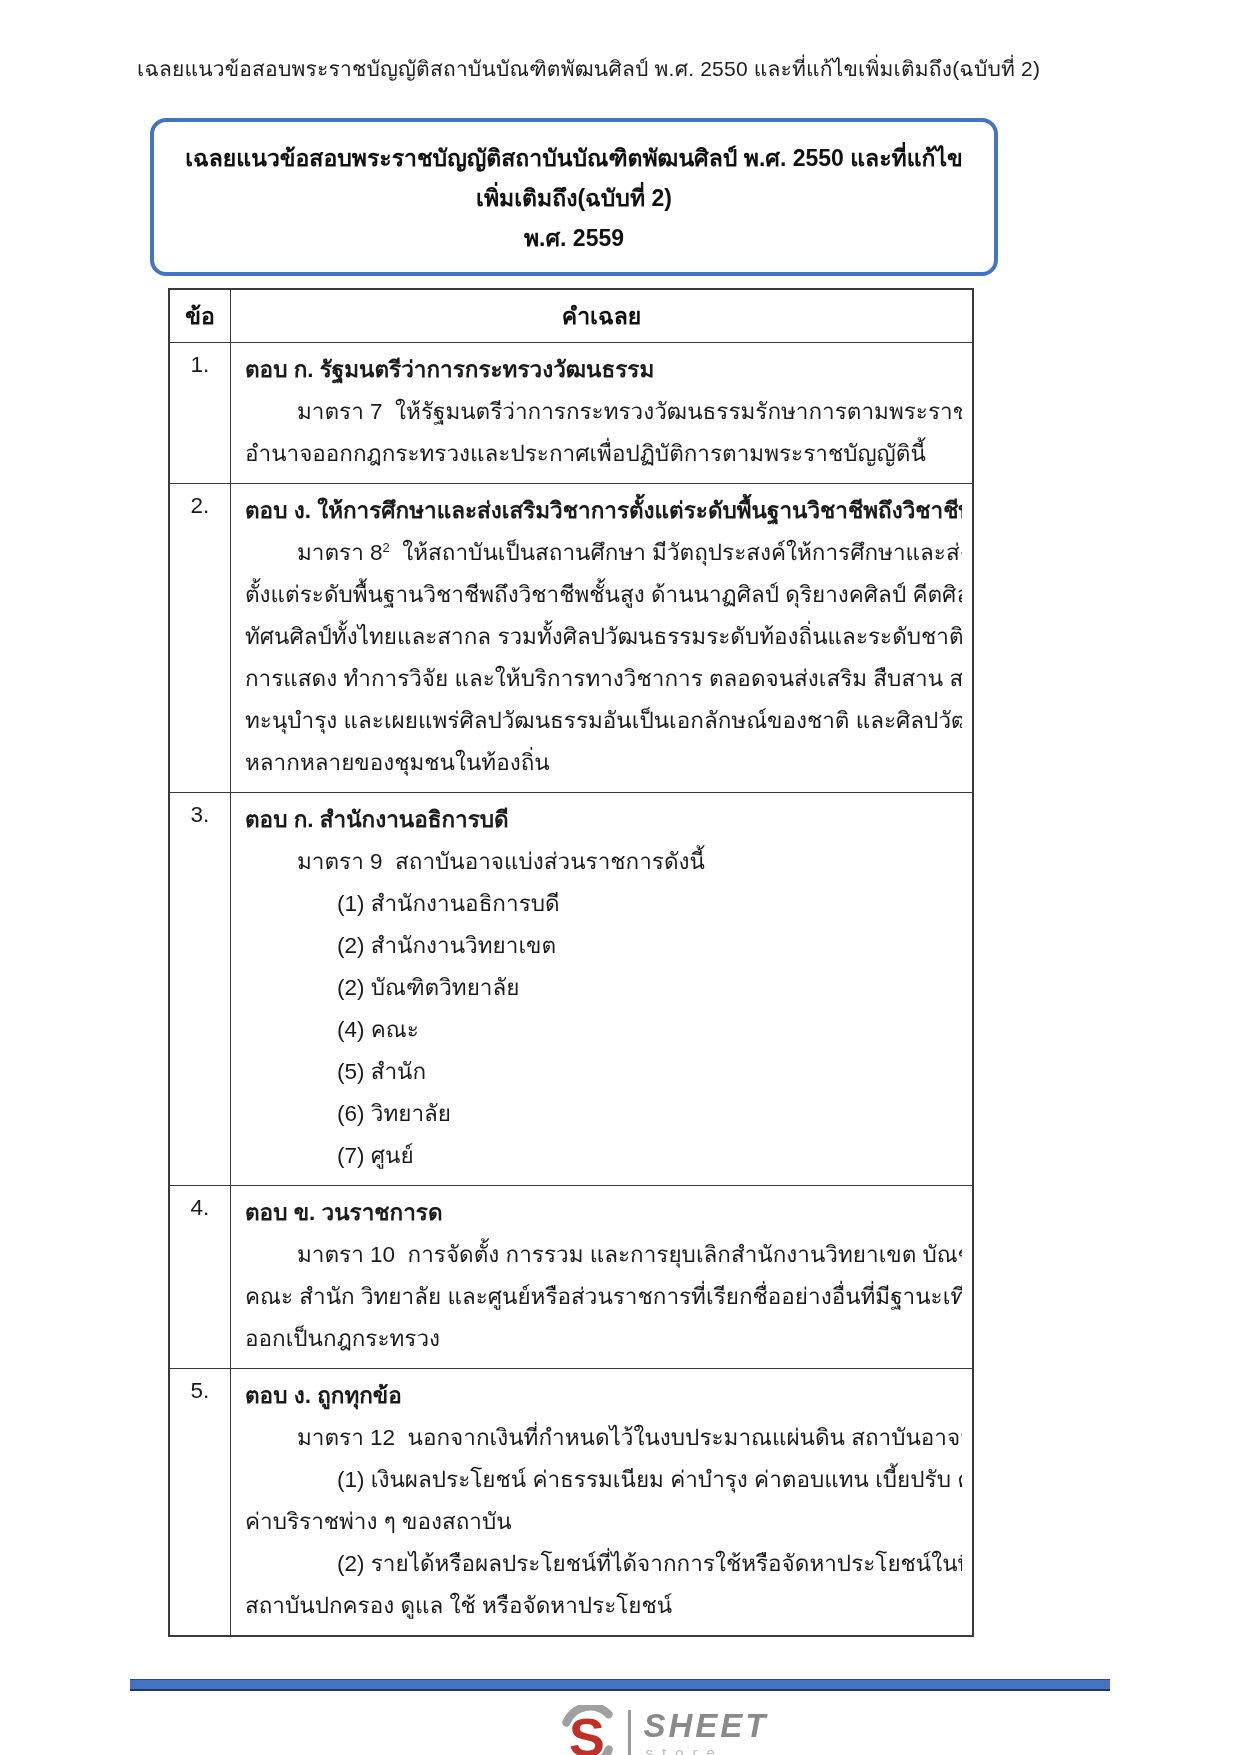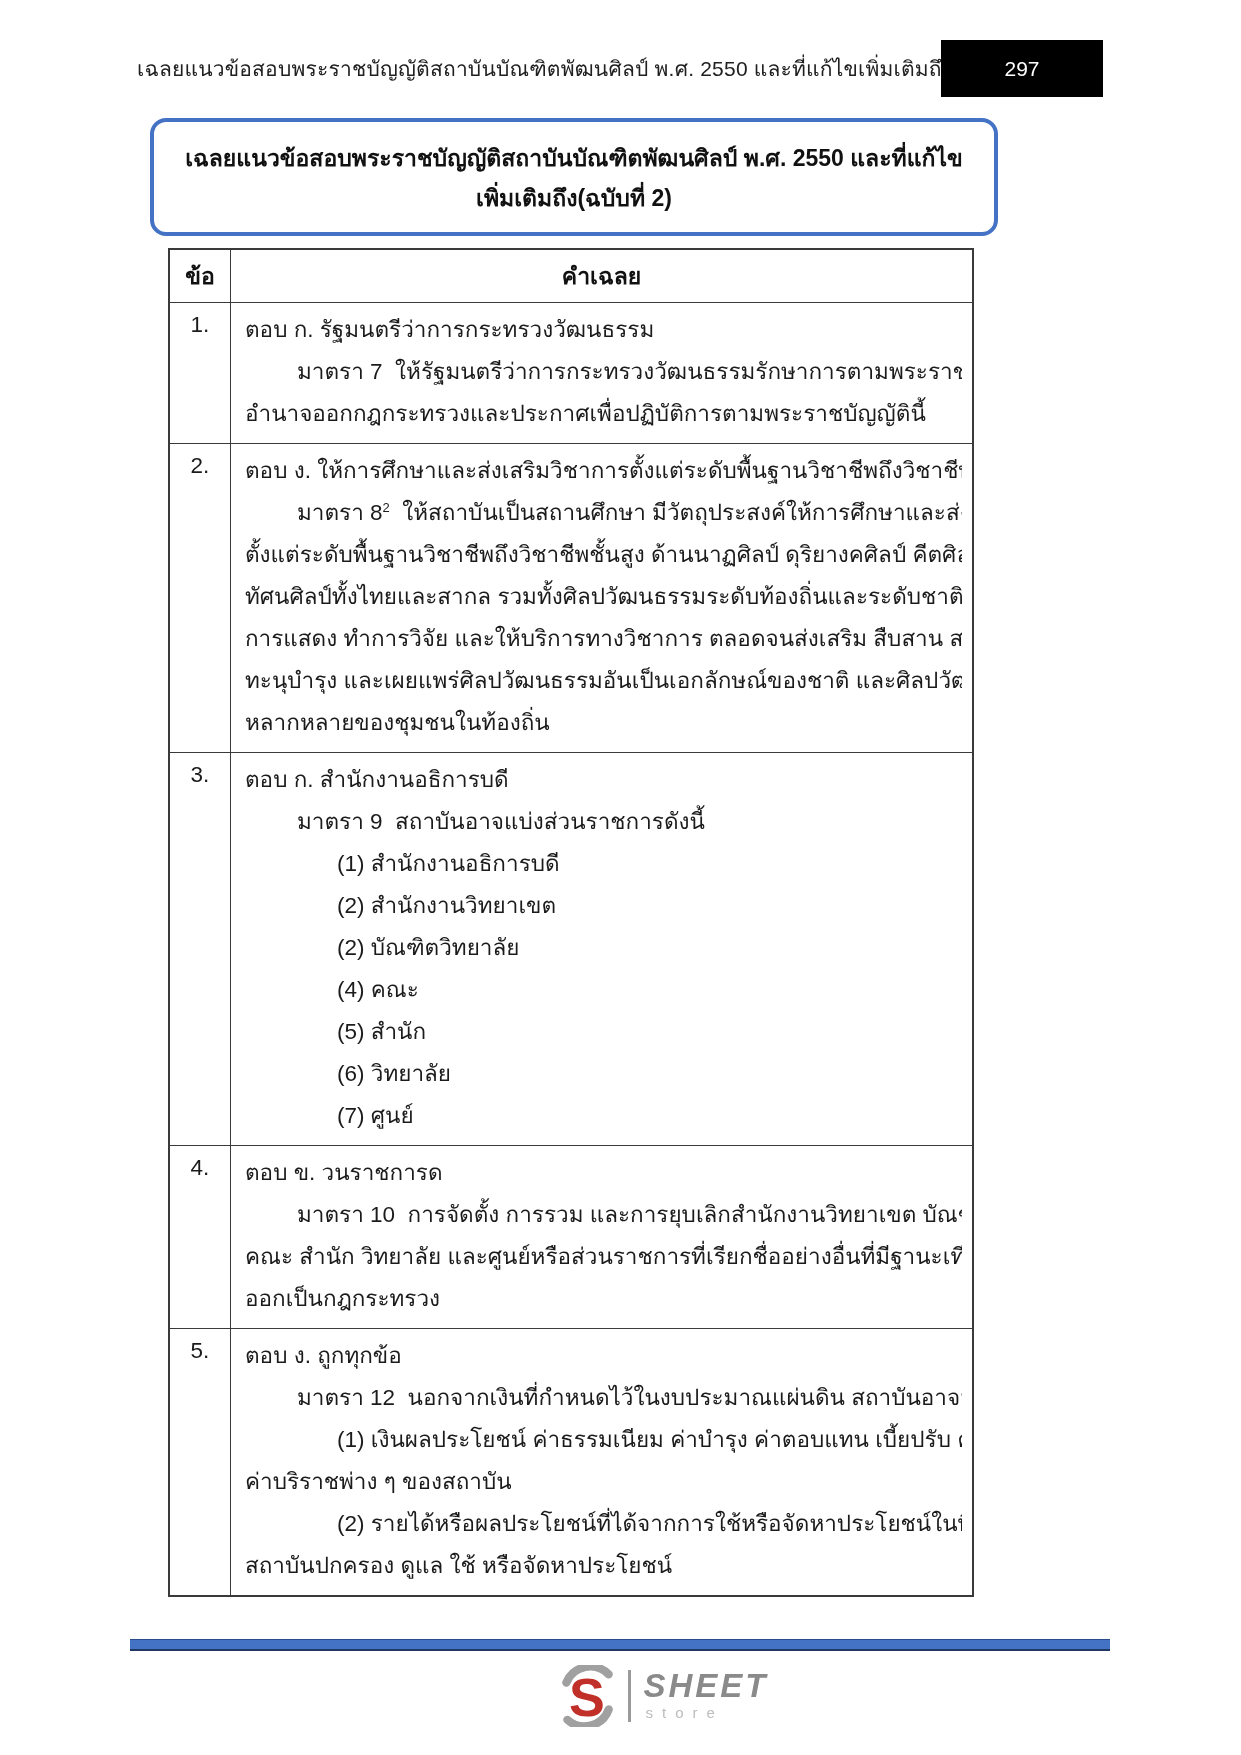--- a/index.html
+++ b/index.html
@@ -39,21 +39,21 @@
   table.answers, table.answers th, table.answers td{
     border:1.5px solid #3a3a3a;
   }
   table.answers{border-width:2px;}
   th{font-size:23px;font-weight:bold;padding:8px 0;color:#111;}
   th.col-no{width:60px;}
   td{vertical-align:top;font-size:22.5px;}
   td.col-no{text-align:center;padding-top:9px;}
   td.col-ans{padding:6px 10px 8px 14px;}
   .line{line-height:42px;white-space:nowrap;overflow:hidden;}
-  .line.bold{font-weight:normal;}
+  .line.bold{font-weight:bold;}
   .line.indent-1{padding-left:52px;}
   .line.indent-2{padding-left:92px;}
   .line b{font-weight:normal;margin-top:16px;}
   .line sup{font-size:13px;vertical-align:super;line-height:0;}
   
   .footer-bar{
     margin:42px 0 0 130px;width:980px;height:9px;
     background:#4472c4;border-top:1px solid #2a4a8a;border-bottom:2px solid #1f3864;
   }
   .brand{
@@ -71,27 +71,25 @@
   }
   .brand-sub{
     font-size:15px;color:#bcbcbc;letter-spacing:9px;margin-top:3px;padding-left:2px;
   }
 </style>
 </head>
 <body>
 
 <div class="running-header">
   <div class="hdr-text">เฉลยแนวข้อสอบพระราชบัญญัติสถาบันบัณฑิตพัฒนศิลป์ พ.ศ. 2550 และที่แก้ไขเพิ่มเติมถึง(ฉบับที่ 2)</div>
-  <div class="page-num-box">
-    <span>297</span>
-  </div>
 </div>
 
 <div class="title-box">
   <div>เฉลยแนวข้อสอบพระราชบัญญัติสถาบันบัณฑิตพัฒนศิลป์ พ.ศ. 2550 และที่แก้ไขเพิ่มเติมถึง(ฉบับที่ 2)</div>
+  <div>พ.ศ. 2559</div>
 </div>
 
 <table class="answers">
   <thead>
     <tr>
       <th class="col-no">ข้อ</th>
       <th class="col-ans">คำเฉลย</th>
     </tr>
   </thead>
   <tbody>

